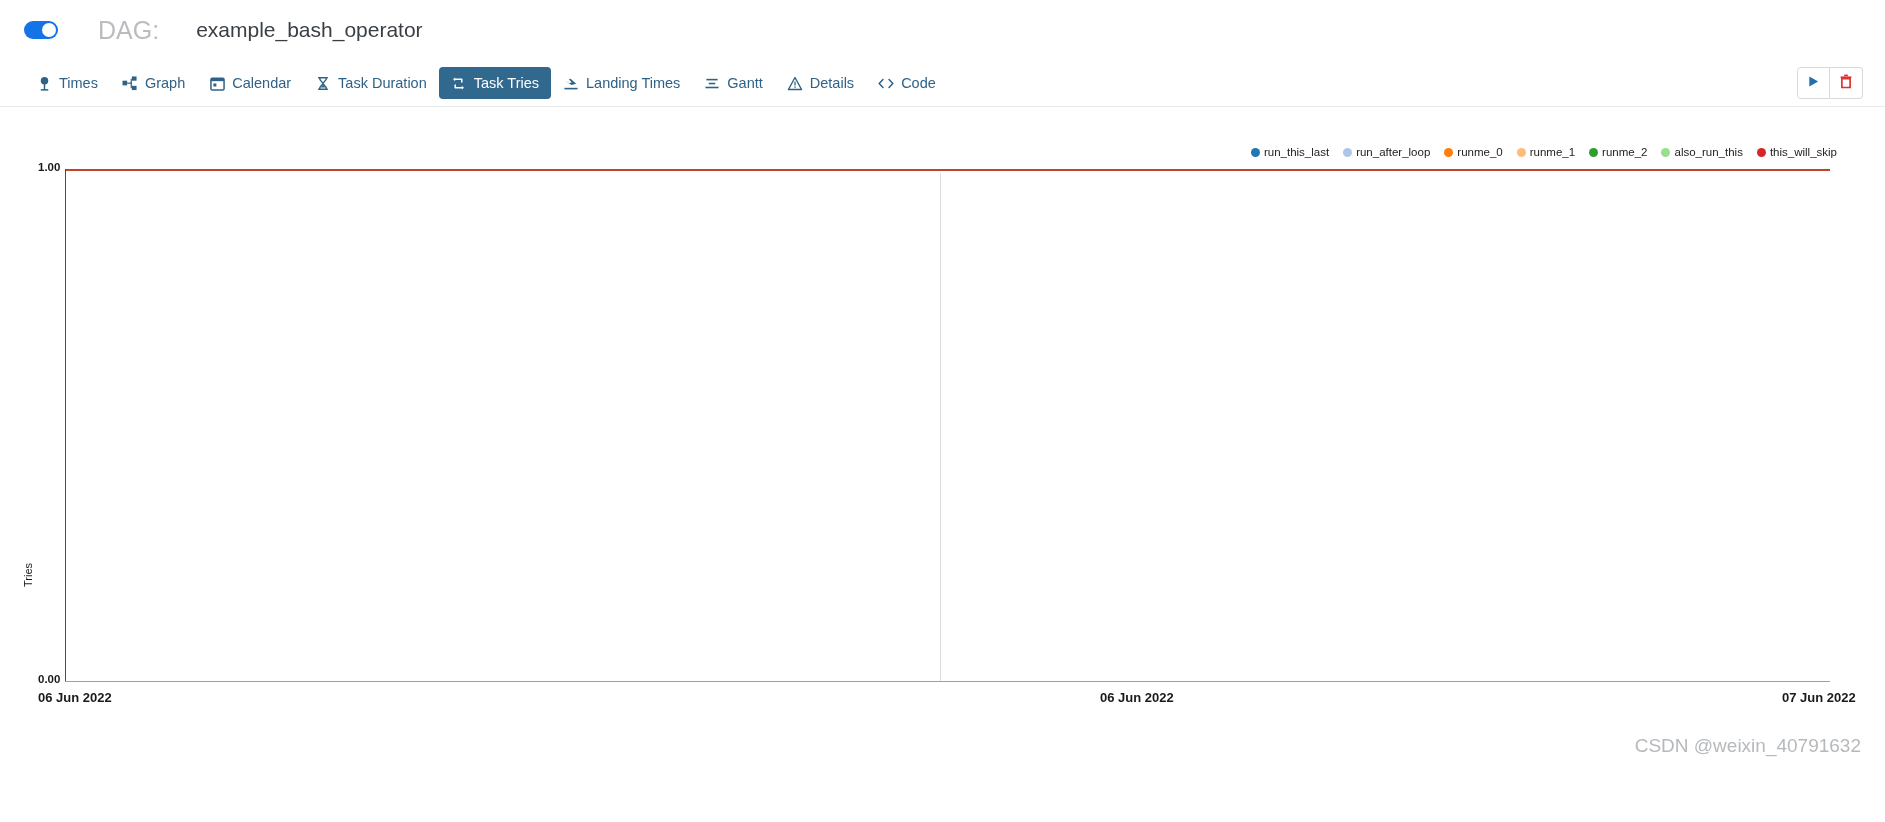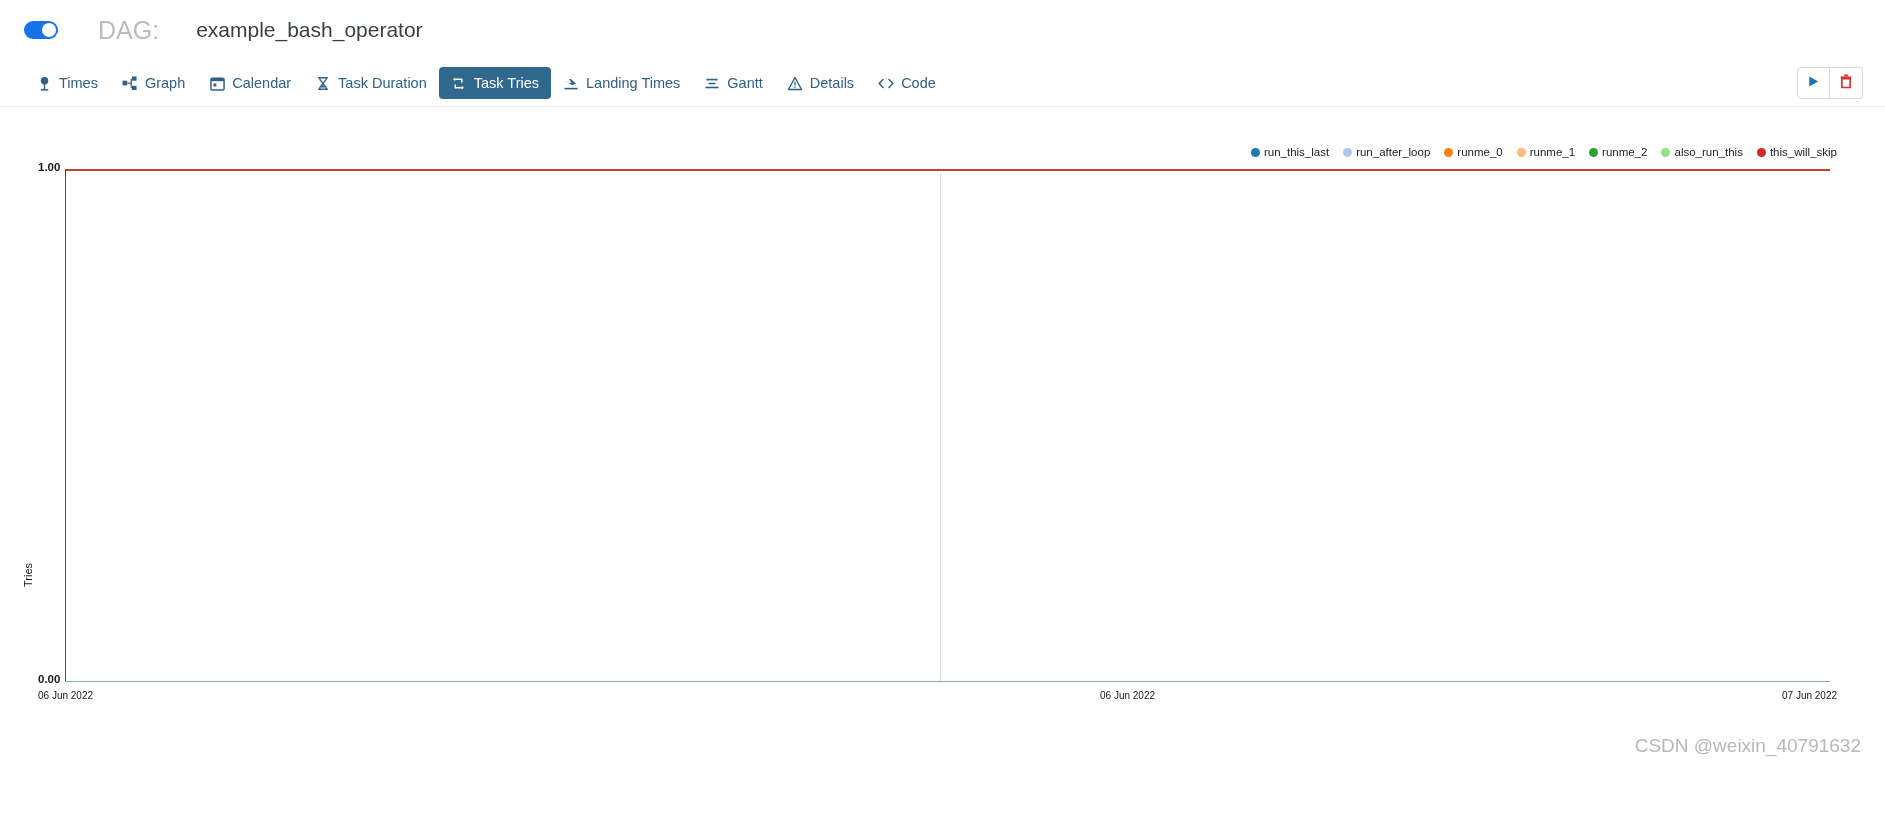--- a/index.html
+++ b/index.html
@@ -251,22 +251,22 @@
     left: 22px;
     top: 480px;
     font-size: 11px;
     color: #1a1a1a;
     transform: rotate(-90deg);
     transform-origin: left top;
     white-space: nowrap;
   }
   .xtick {
     position: absolute;
-    font-size: 10px;
-    font-weight: normal;
+    font-size: 13px;
+    font-weight: bold;
     color: #1a1a1a;
     white-space: nowrap;
     text-align: center;
   }
   .watermark {
     position: absolute;
     right: 24px;
     bottom: 10px;
     font-size: 19px;
     color: #b6b9bc;

